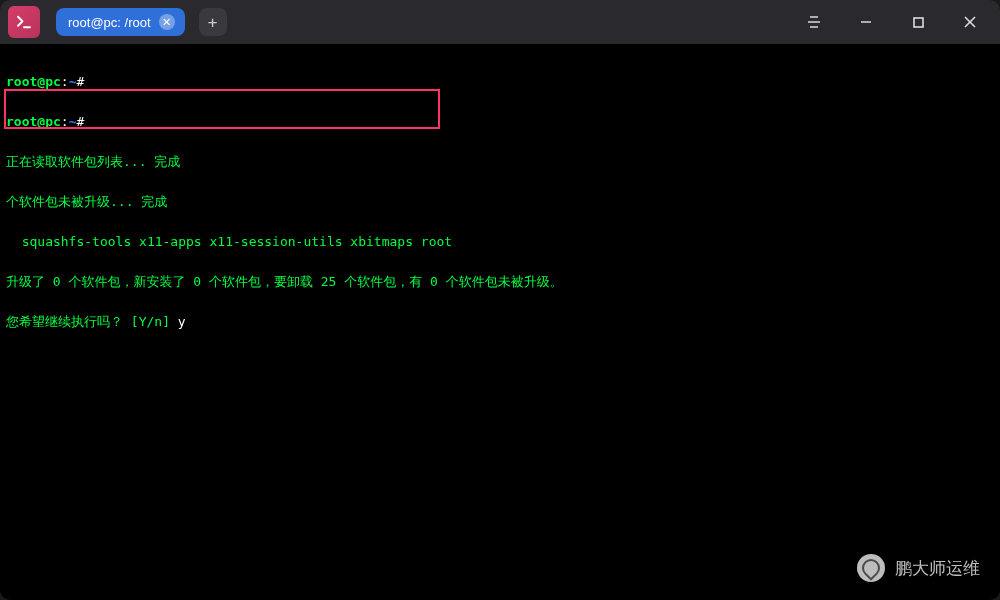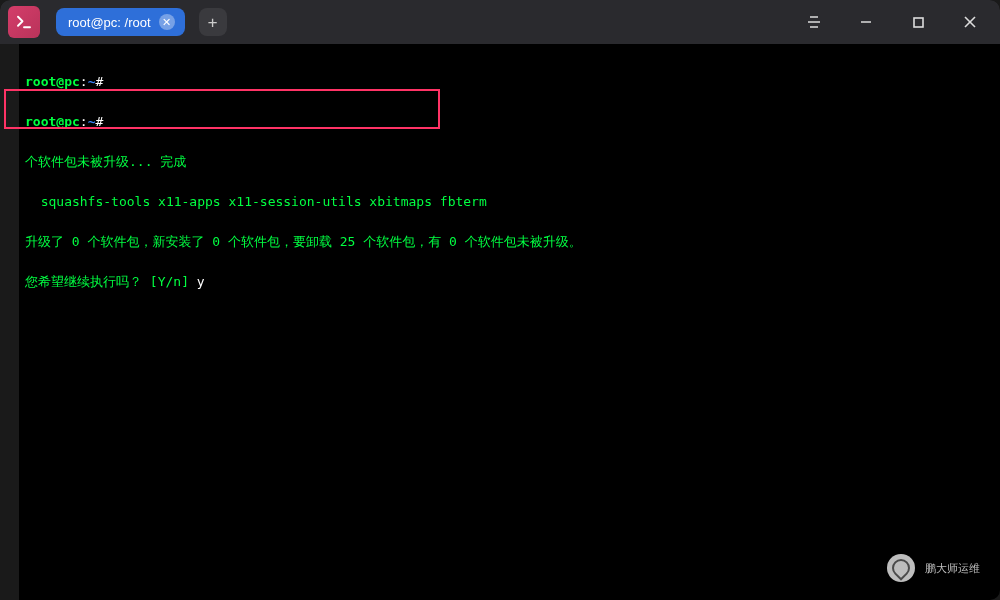--- a/index.html
+++ b/index.html
@@ -77,41 +77,40 @@
       color: #ddd;
       margin: 0 8px;
     }
     .terminal {
       background: #000;
       padding: 8px 6px;
       height: calc(100% - 44px);
       white-space: pre;
       line-height: 20px;
       color: #00ff41;
-      margin-left: 19px;
     }
     .line { white-space: pre; }
     .bold-green { color: #00ff41; font-weight: bold; }
     .bold-blue { color: #3b82f6; font-weight: bold; }
     .white { color: #ffffff; }
     .highlight-box {
       position: absolute;
       border: 2px solid #ff3366;
       pointer-events: none;
     }
     .watermark {
       position: absolute;
       right: 20px;
       bottom: 18px;
       display: flex;
       align-items: center;
       gap: 10px;
       color: #d8d8d8;
       font-family: sans-serif;
-      font-size: 11px;
+      font-size: 17px;
       opacity: 0.88;
     }
     .watermark-icon {
       width: 28px;
       height: 28px;
       border-radius: 50%;
       background: #d8d8d8;
       display: flex;
       align-items: center;
       justify-content: center;
@@ -163,22 +162,23 @@
     <svg width="12" height="12" viewBox="0 0 12 12" stroke="#ddd" stroke-width="1.6">
         <line x1="1" y1="1" x2="11" y2="11"></line>
         <line x1="11" y1="1" x2="1" y2="11"></line>
       </svg>
   </div>
 </div>
 
 <div class="terminal">
 <div class="line"><span class="bold-green">root@pc</span><span class="white">:</span><span class="bold-blue">~</span><span class="white">#</span></div>
 <div class="line"><span class="bold-green">root@pc</span><span class="white">:</span><span class="bold-blue">~</span><span class="white">#</span></div>
+<div class="line">正在读取软件包列表... 完成</div>
 <div class="line">个软件包未被升级... 完成</div>
-<div class="line">  squashfs-tools x11-apps x11-session-utils xbitmaps fbterm</div>
+<div class="line">  squashfs-tools x11-apps x11-session-utils xbitmaps root</div>
 <div class="line">升级了 0 个软件包，新安装了 0 个软件包，要卸载 25 个软件包，有 0 个软件包未被升级。</div>
 <div class="line"><span>您希望继续执行吗？ [Y/n] </span><span class="white">y</span></div>
 
 
 <div class="line"></div>
 
 
 
 
 

